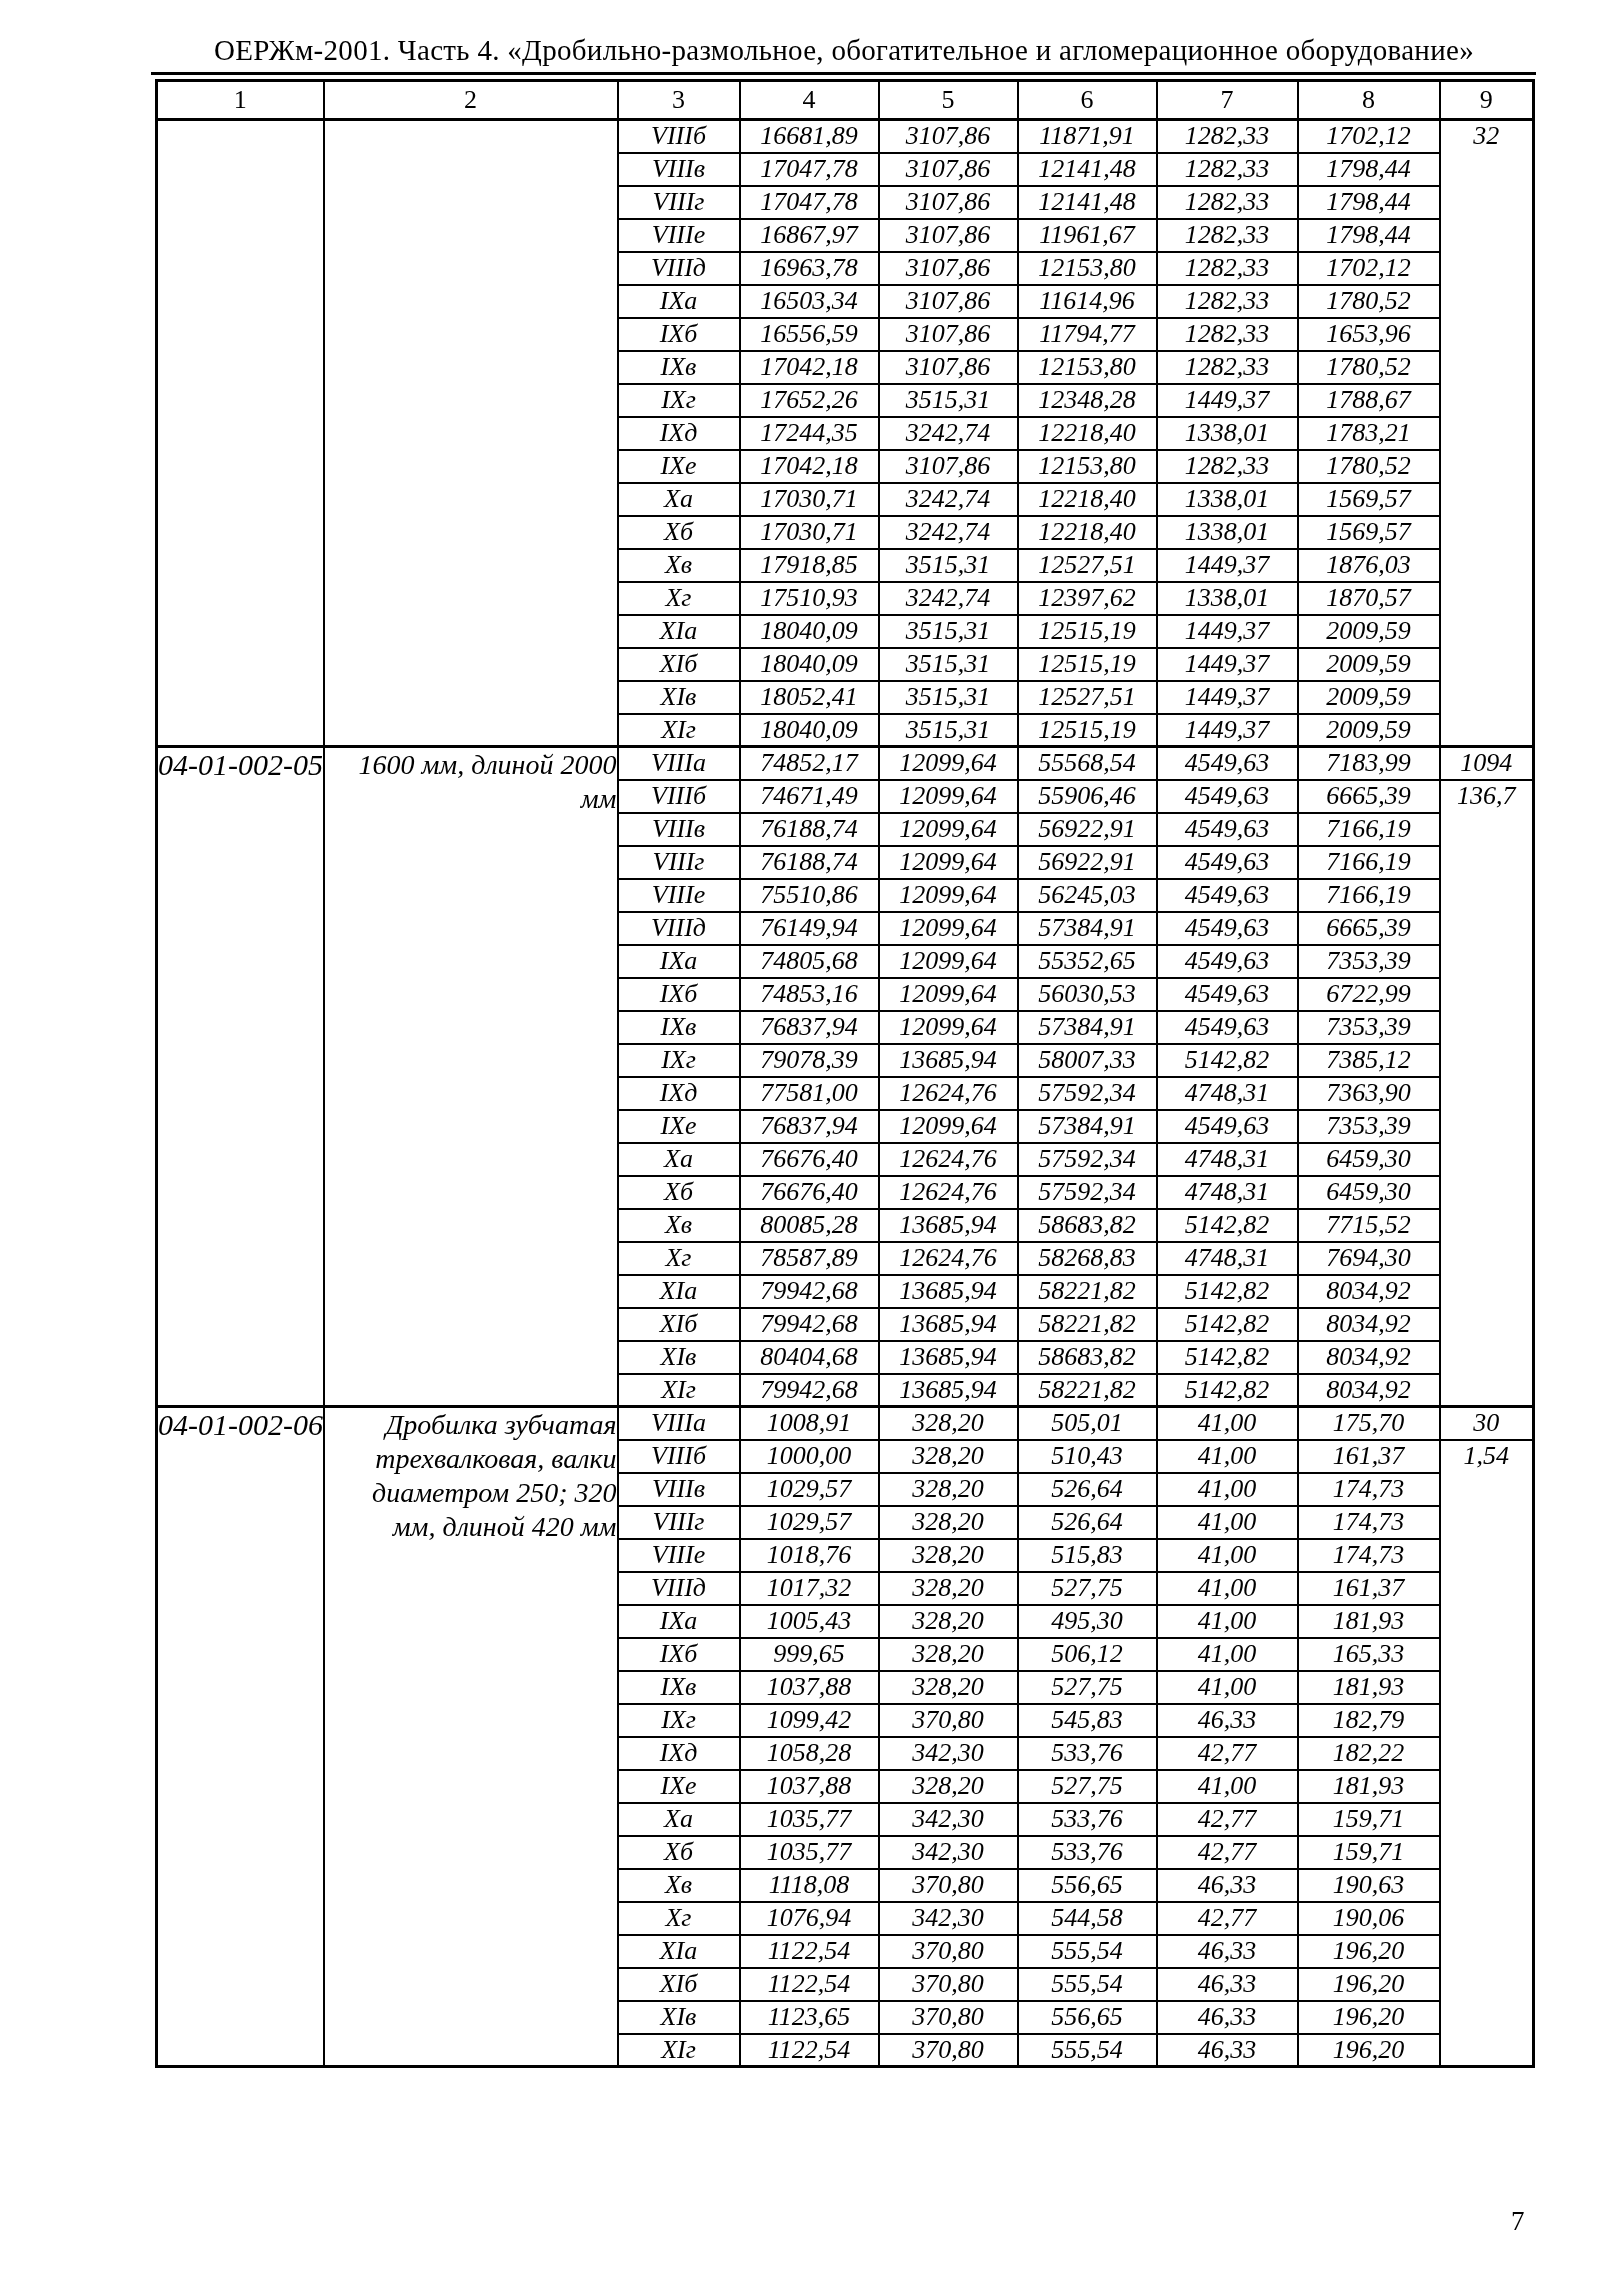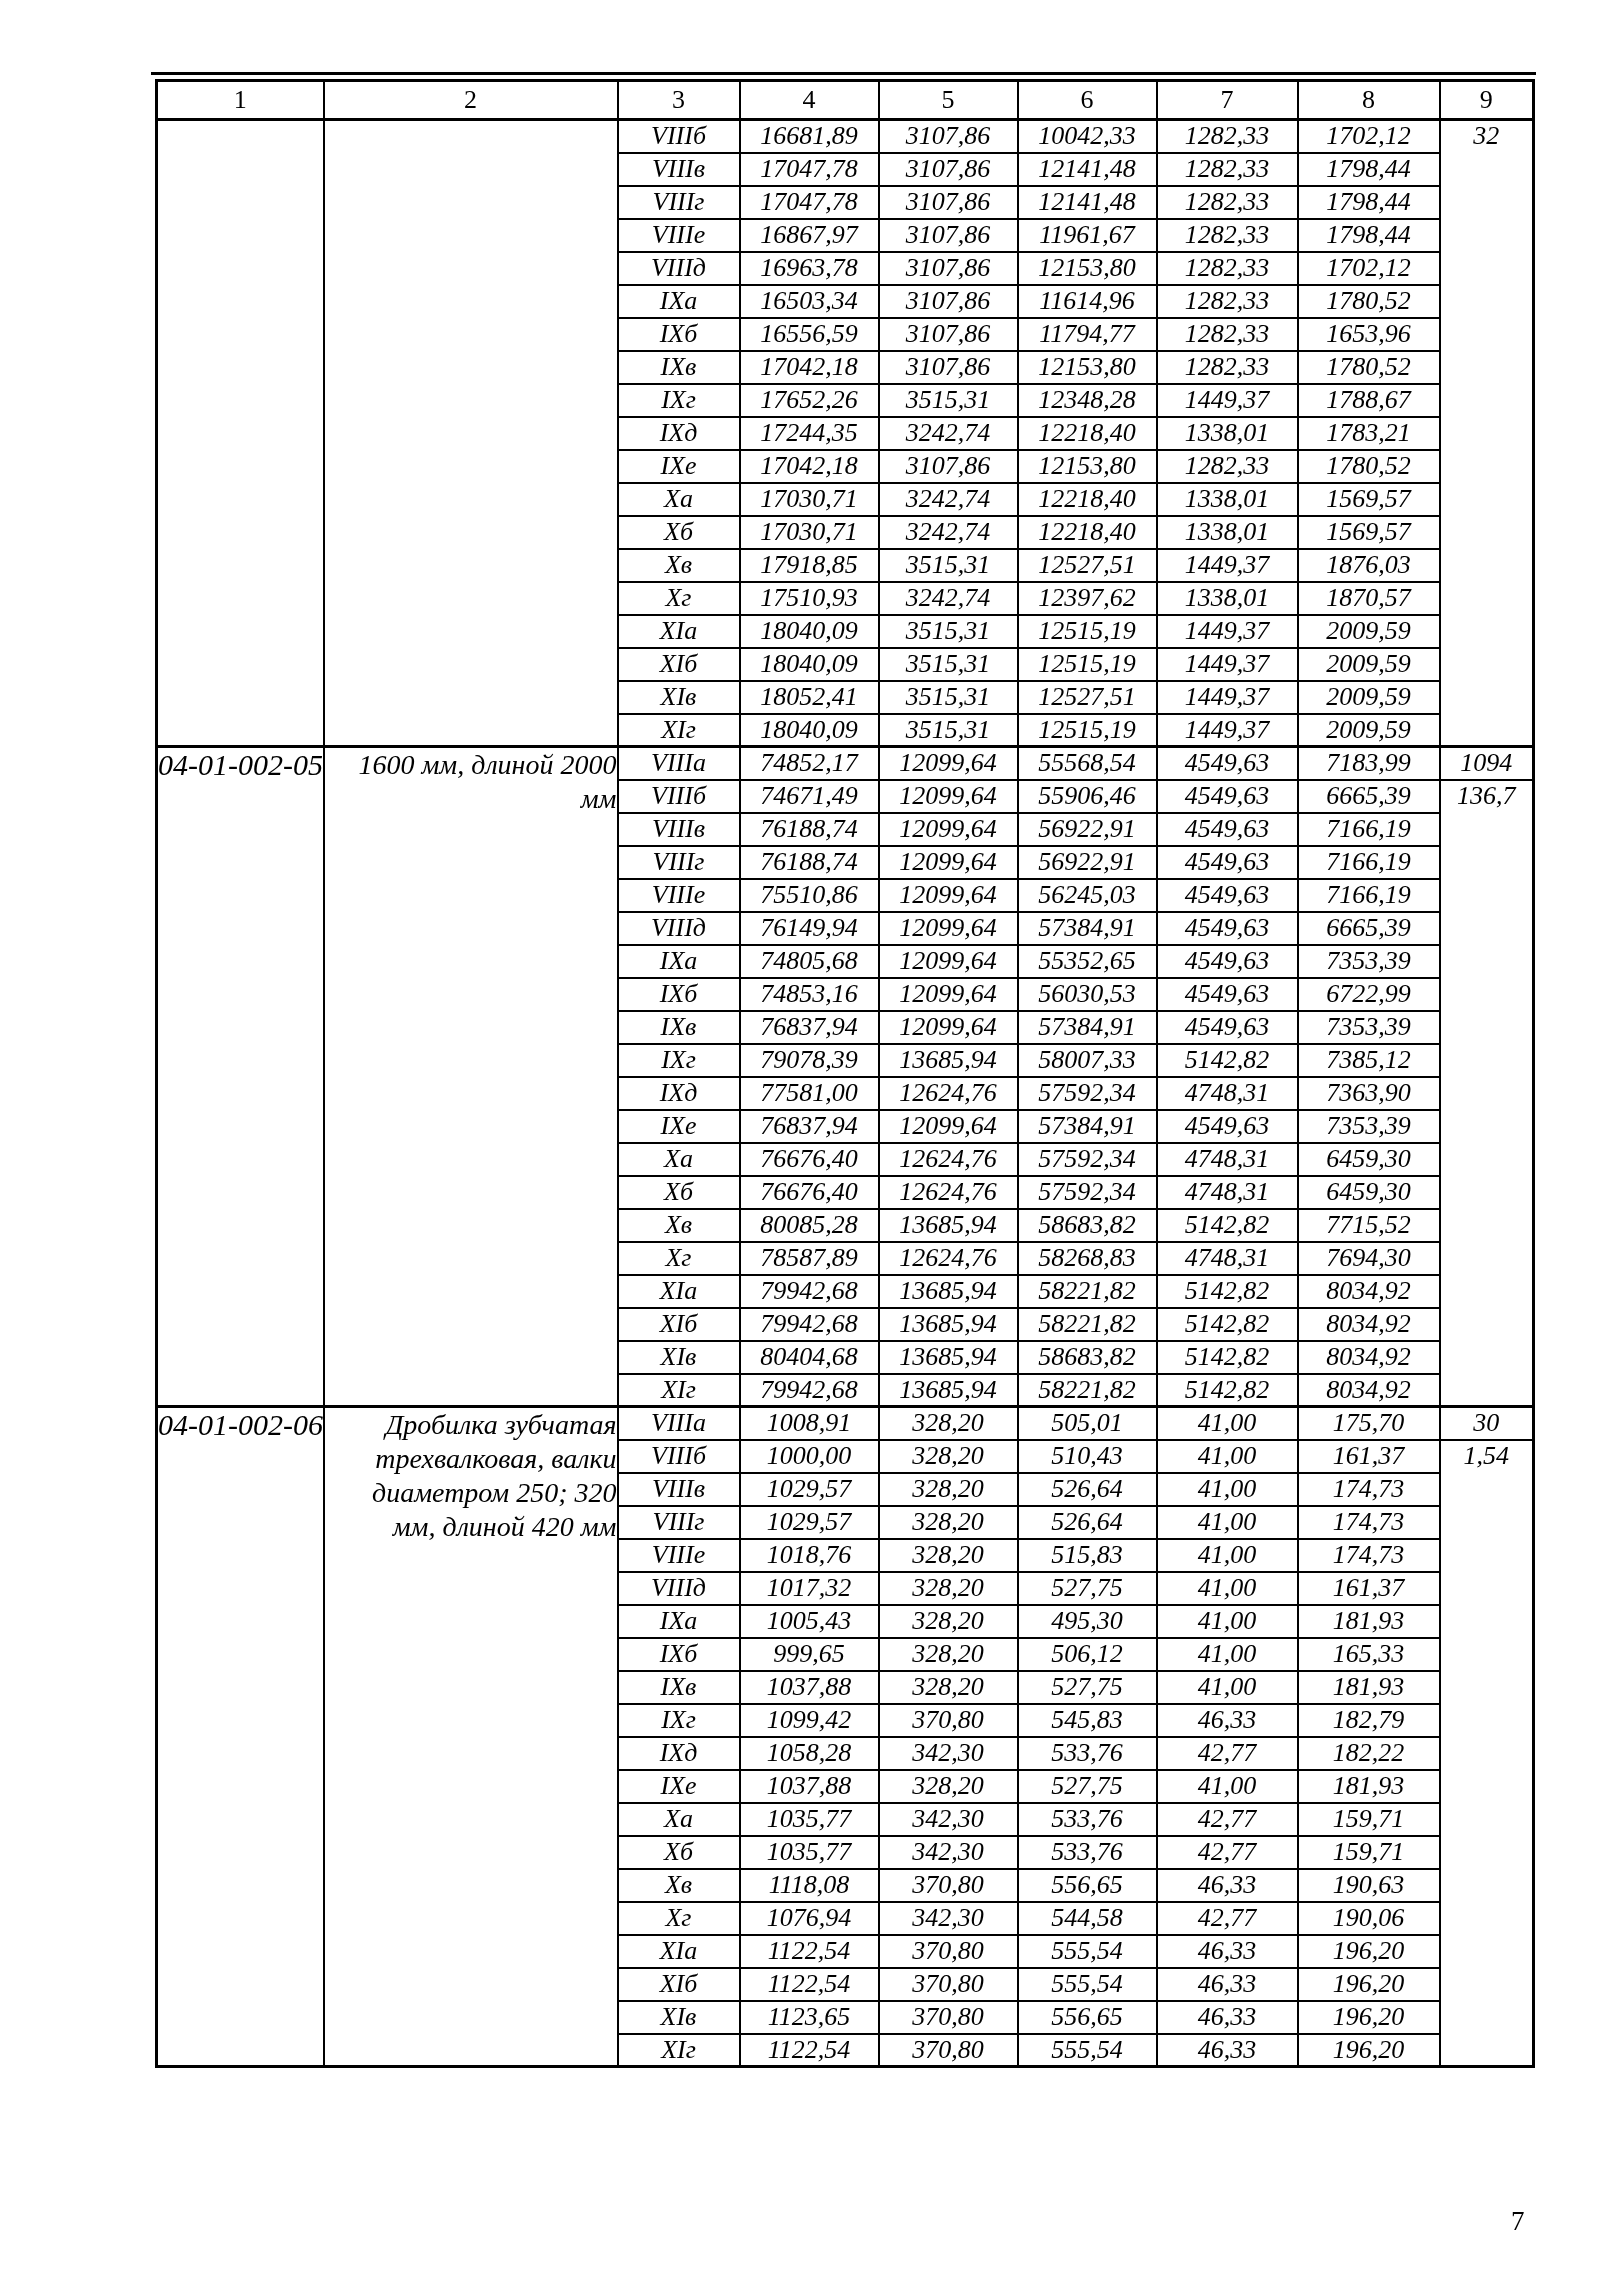--- a/index.html
+++ b/index.html
@@ -97,20 +97,21 @@
     top: 2206px;
     left: 1511px;
     font-size: 27px;
   }
 </style>
 </head>
 <body>
 
 <div class="page">
 
+  <div class="title">ОЕРЖм-2001. Часть 4. «Дробильно-размольное, обогатительное и агломерационное оборудование»</div>
 
   <div class="rule"></div>
 
   <table class="rates">
     <colgroup>
       <col style="width:167px">
       <col style="width:294px">
       <col style="width:122px">
       <col style="width:139px">
       <col style="width:139px">
@@ -132,21 +133,21 @@
         <th>9</th>
       </tr>
     </thead>
   <tbody>
         <tr>
           <td class="code" rowspan="19"></td>
           <td class="desc" rowspan="19"></td>
           <td class="idx sep">VIIIб</td>
           <td class="num sep">16681,89</td>
           <td class="num sep">3107,86</td>
-          <td class="num sep">10042,33</td>
+          <td class="num sep">11871,91</td>
           <td class="num sep">1282,33</td>
           <td class="num sep">1702,12</td>
           <td class="c9 c9span" rowspan="19">32</td>
         </tr>
         <tr>
           <td class="idx sep">VIIIв</td>
           <td class="num sep">17047,78</td>
           <td class="num sep">3107,86</td>
           <td class="num sep">12141,48</td>
           <td class="num sep">1282,33</td>

